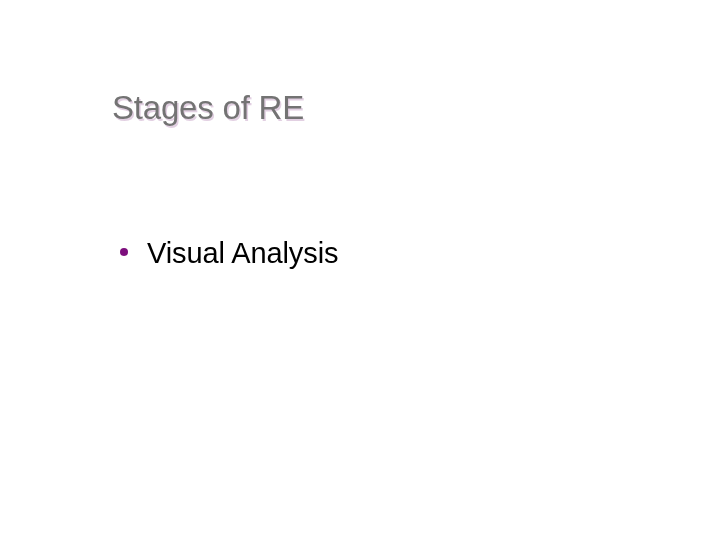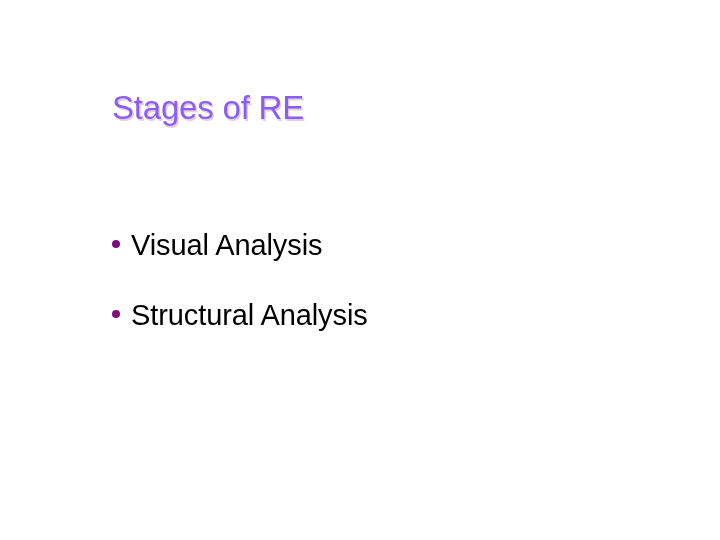--- a/index.html
+++ b/index.html
@@ -27,42 +27,43 @@
   
   .slide-title {
     position: absolute;
     left: 112px;
     top: 88px;
     width: 540px;
     font-size: 33px;
     font-weight: 400;
     line-height: 40px;
     letter-spacing: -0.2px;
-    color: #8b5cf6;
+    color: #737373;
     text-shadow: 1.5px 1.5px 0 rgba(190, 150, 190, 0.45);
     white-space: nowrap;
   }
 
   
   .body-list {
     position: absolute;
     left: 112px;
     top: 228px;
     width: 560px;
     margin: 0;
     padding: 0;
     list-style: none;
   }
 
   .bullet-item {
     display: flex;
     align-items: baseline;
     height: 70px;
-    margin: 0;
+    margin: 8px;
     padding: 0;
+    gap: 8px;
   }
 
   .bullet-marker {
     flex: 0 0 auto;
     width: 8px;
     height: 8px;
     border-radius: 50%;
     background: #7d0f7d;
     position: relative;
     top: -7px;
@@ -87,20 +88,16 @@
   <div class="slide-title">Stages of RE</div>
 
   <ul class="body-list">
 
     <li class="bullet-item">
       <span class="bullet-marker"></span>
       <span class="bullet-text">Visual Analysis</span>
     </li>
 
 
-    <li class="bullet-item">
-      <span class="bullet-marker"></span>
-      <span class="bullet-text">Structural Analysis</span>
-    </li>
 
   </ul>
 
 </div>
 
 </body></html>

